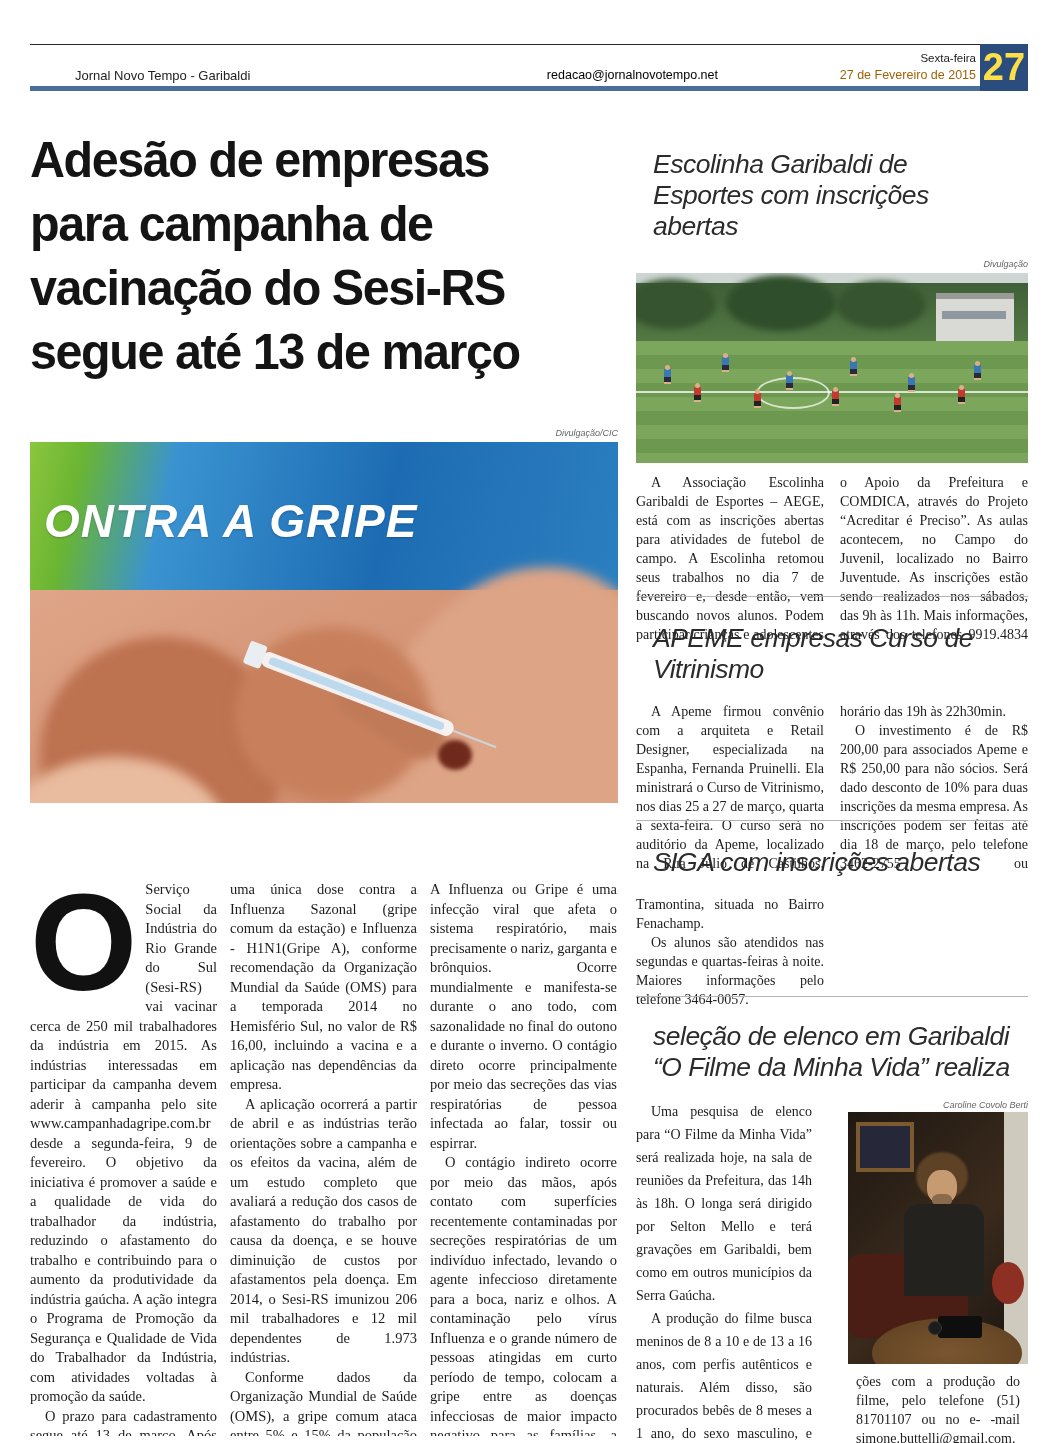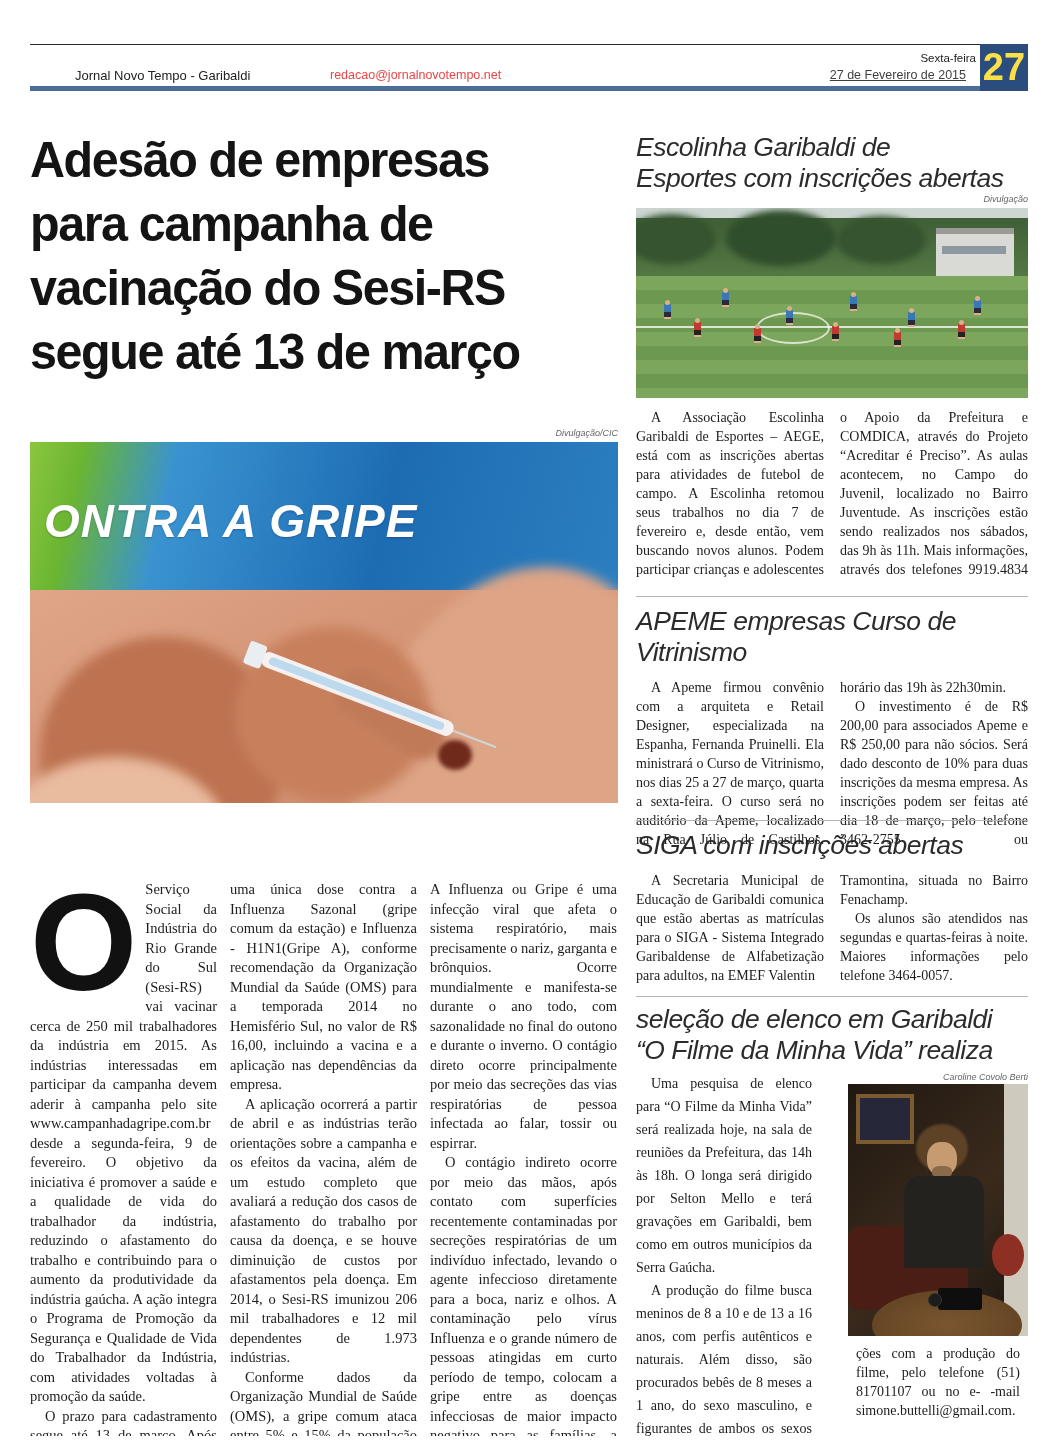--- a/index.html
+++ b/index.html
@@ -3,23 +3,23 @@
 <meta charset="utf-8">
 <style>
   html,body{margin:0;padding:0;background:#e9e9e9;}
   .page{position:relative;width:1058px;height:1443px;background:#ffffff;overflow:hidden;
         font-family:"Liberation Serif",serif;color:#1c1c1c;margin:0 auto;}
 
   
   .hdr-topline{position:absolute;left:30px;top:44px;width:998px;height:1px;background:#2a2a2a;}
   .hdr-rule{position:absolute;left:30px;top:86px;width:998px;height:5px;background:#4a6d99;}
   .hdr-brand{position:absolute;left:32px;top:68px;font-family:"Liberation Sans",sans-serif;font-size:13px;color:#222;margin-left:43px;}
-  .hdr-email{position:absolute;left:330px;top:68px;width:400px;text-align:left;font-family:"Liberation Sans",sans-serif;font-size:12.5px;color:#ef4444;}
+  .hdr-email{position:absolute;left:318px;top:68px;width:400px;text-align:right;font-family:"Liberation Sans",sans-serif;font-size:12.5px;color:#000000;}
   .hdr-weekday{position:absolute;right:82px;top:52px;font-family:"Liberation Sans",sans-serif;font-size:11.5px;color:#222;text-align:right;}
-  .hdr-date{position:absolute;right:92px;top:68px;font-family:"Liberation Sans",sans-serif;font-size:12.5px;color:#404040;text-align:right;text-decoration:underline;}
+  .hdr-date{position:absolute;right:82px;top:68px;font-family:"Liberation Sans",sans-serif;font-size:12.5px;color:#a16207;text-align:right;}
   .page-num{position:absolute;right:30px;top:44px;width:48px;height:47px;background:#2a4d7d;color:#fde047;
             font-family:"Liberation Sans",sans-serif;font-weight:bold;font-size:38px;display:flex;align-items:center;justify-content:center;}
 
   
   .headline{position:absolute;left:30px;top:128px;width:600px;margin:0;
             font-family:"Liberation Sans",sans-serif;font-weight:bold;color:#141414;
             font-size:50px;line-height:64px;letter-spacing:-1.5px;transform:scaleX(.97);transform-origin:left top;}
 
   .credit{font-family:"Liberation Sans",sans-serif;font-style:italic;font-size:9px;color:#666;text-align:right;}
   .main-credit{position:absolute;left:30px;top:428px;width:588px;}
@@ -47,21 +47,21 @@
   .main-cols{position:absolute;left:30px;top:880px;width:588px;height:556px;display:flex;gap:13px;overflow:hidden;}
   .mcol{width:187px;font-size:14.5px;line-height:19.5px;text-align:justify;}
   .mcol p,.rcol p{margin:0;text-indent:15px;}
   .mcol p.cont,.rcol p.cont{text-indent:0;}
   .mcol p.pfirst{text-indent:0;}
   .dropcap{float:left;font-family:"Liberation Sans",sans-serif;font-weight:bold;font-size:138px;line-height:112px;
            margin:6px 8px 0 0;color:#111;}
 
   
   .rsec{position:absolute;left:636px;width:392px;}
-  .art-title{margin:0;font-family:"Liberation Sans",sans-serif;font-style:italic;font-weight:400;
+  .art-title{margin:17px;font-family:"Liberation Sans",sans-serif;font-style:italic;font-weight:400;
              font-size:26.5px;line-height:31px;color:#2b2b2b;letter-spacing:-0.5px;}
   .rcols{display:flex;gap:16px;overflow:hidden;}
   .rcol{width:188px;font-size:14px;line-height:19px;text-align:justify;}
   .sep{position:absolute;left:636px;width:392px;height:1px;background:#b5b5b5;}
 
   
   .photo-soccer{position:relative;width:392px;height:190px;margin-top:4px;overflow:hidden;background:#cdd6d2;}
   .ps-trees{position:absolute;left:0;top:10px;width:100%;height:62px;background:linear-gradient(#3f5f38,#557a44);}
   .ps-tree{position:absolute;border-radius:50%;background:#35542f;filter:blur(3px);}
   .t1{left:-10px;top:6px;width:90px;height:50px;}
@@ -206,23 +206,20 @@
       </div>
     </div>
   </div>
 
   <div class="sep" style="top:820px;"></div>
 
   <div class="rsec" style="top:830px;">
     <h2 class="art-title">SIGA com inscrições abertas</h2>
     <div class="rcols" style="margin-top:10px;height:124px;">
       <div class="rcol">
-        <p>A Secretaria Municipal de Educação de Garibaldi comunica que estão abertas as matrículas para o SIGA - Sistema Integrado Garibaldense de Alfabetização para adultos, na EMEF Valentin</p>
-      </div>
-      <div class="rcol">
         <p class="cont">Tramontina, situada no Bairro Fenachamp.</p>
         <p>Os alunos são atendidos nas segundas e quartas-feiras à noite. Maiores informações pelo telefone 3464-0057.</p>
       </div>
     </div>
   </div>
 
   <div class="sep" style="top:996px;"></div>
 
   <div class="rsec" style="top:1004px;">
     <h2 class="art-title">

